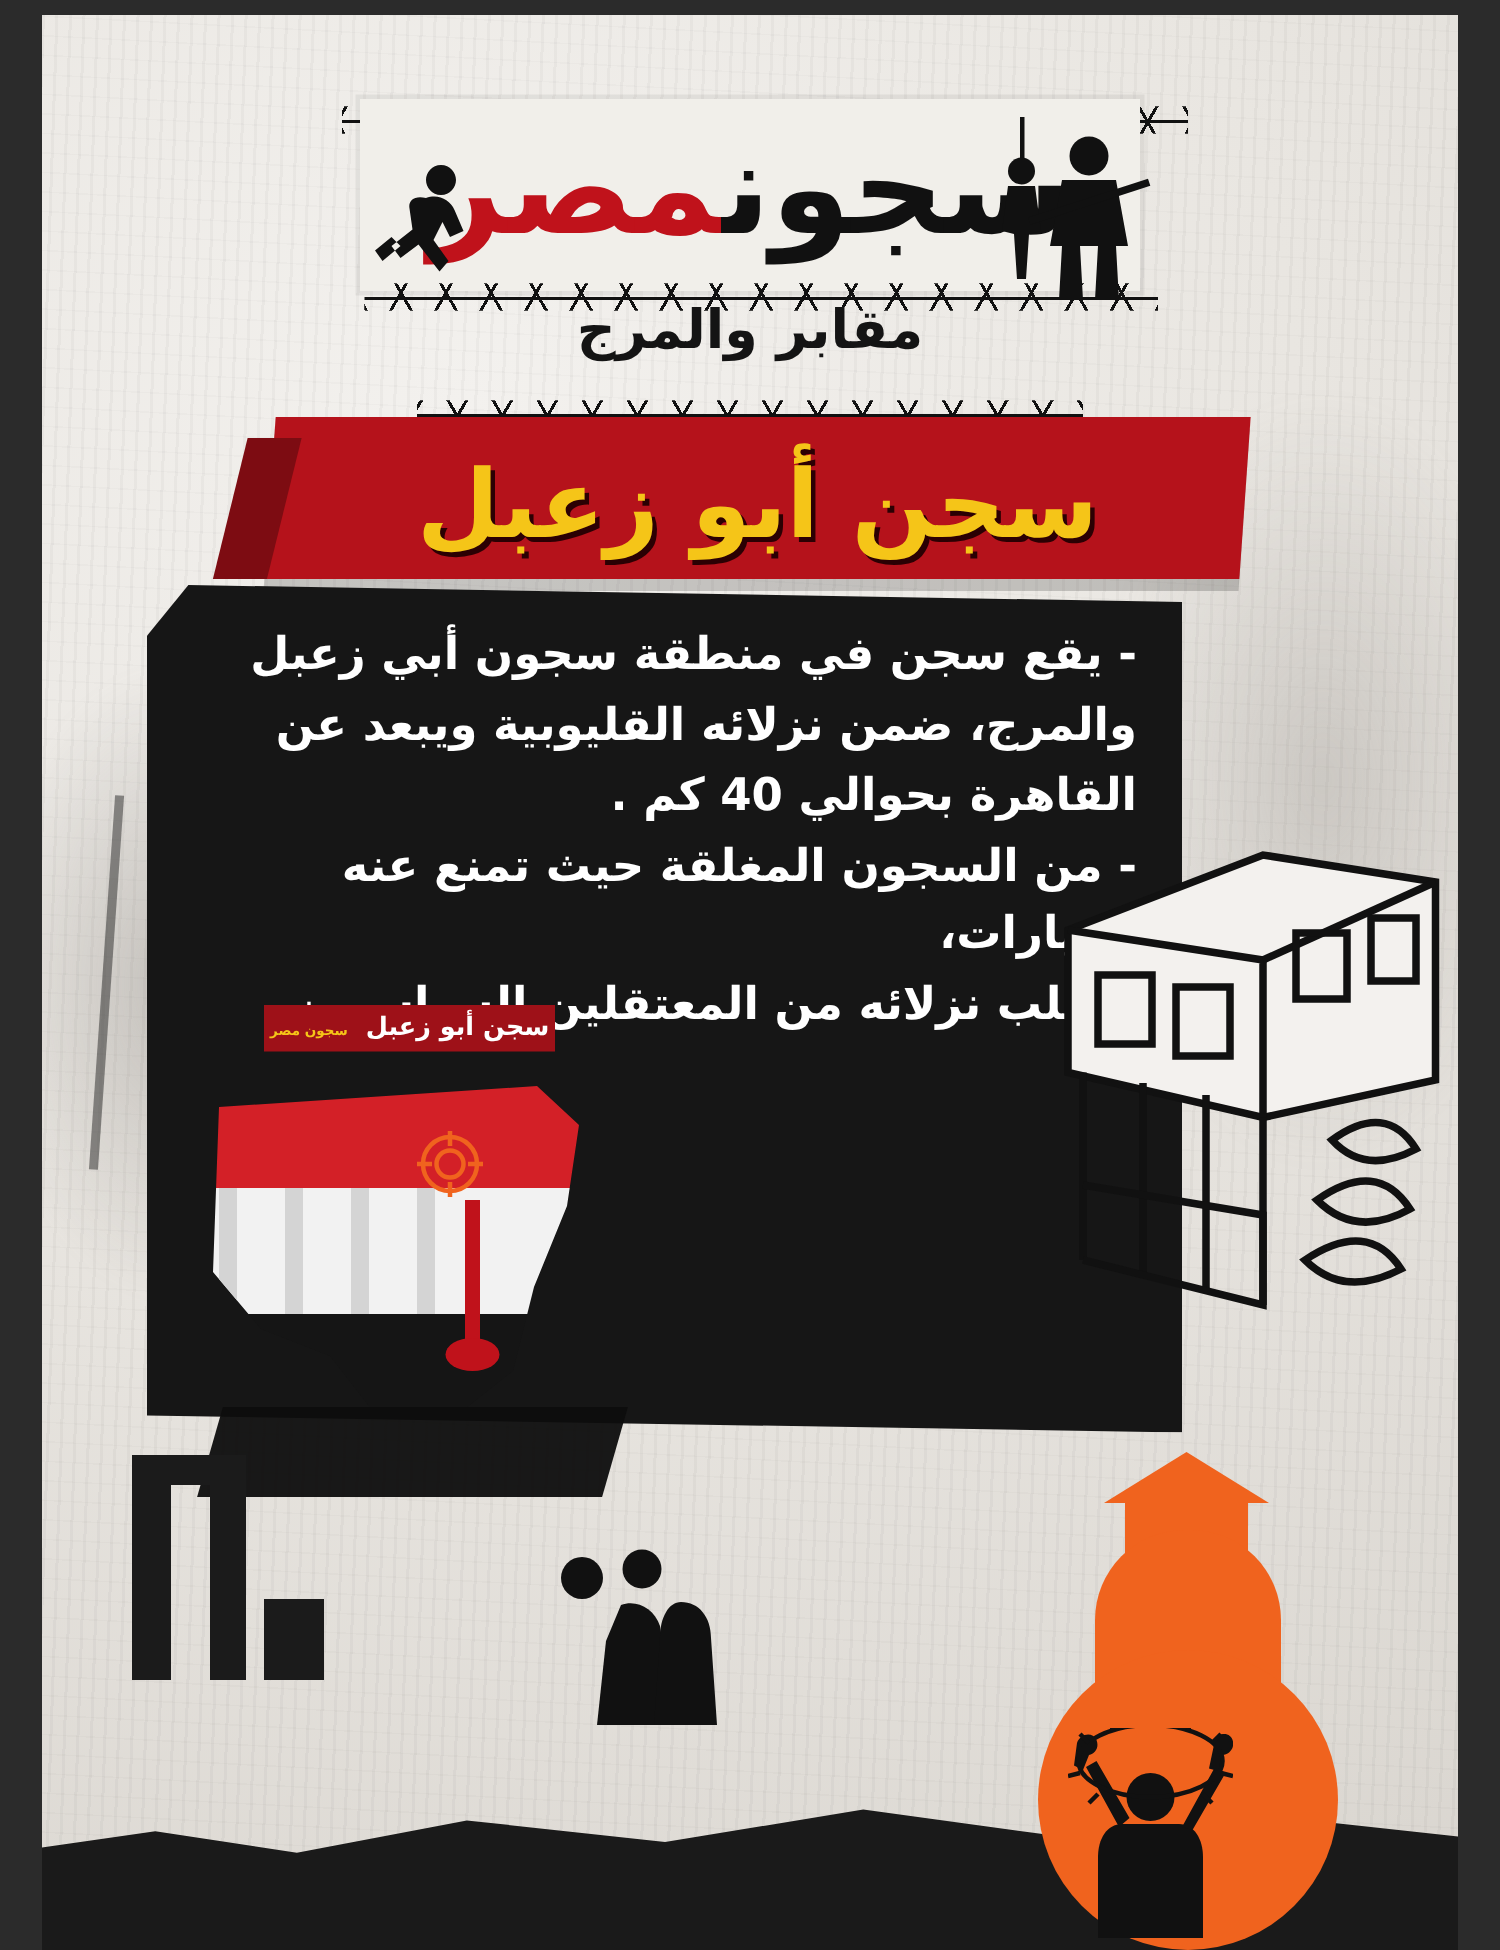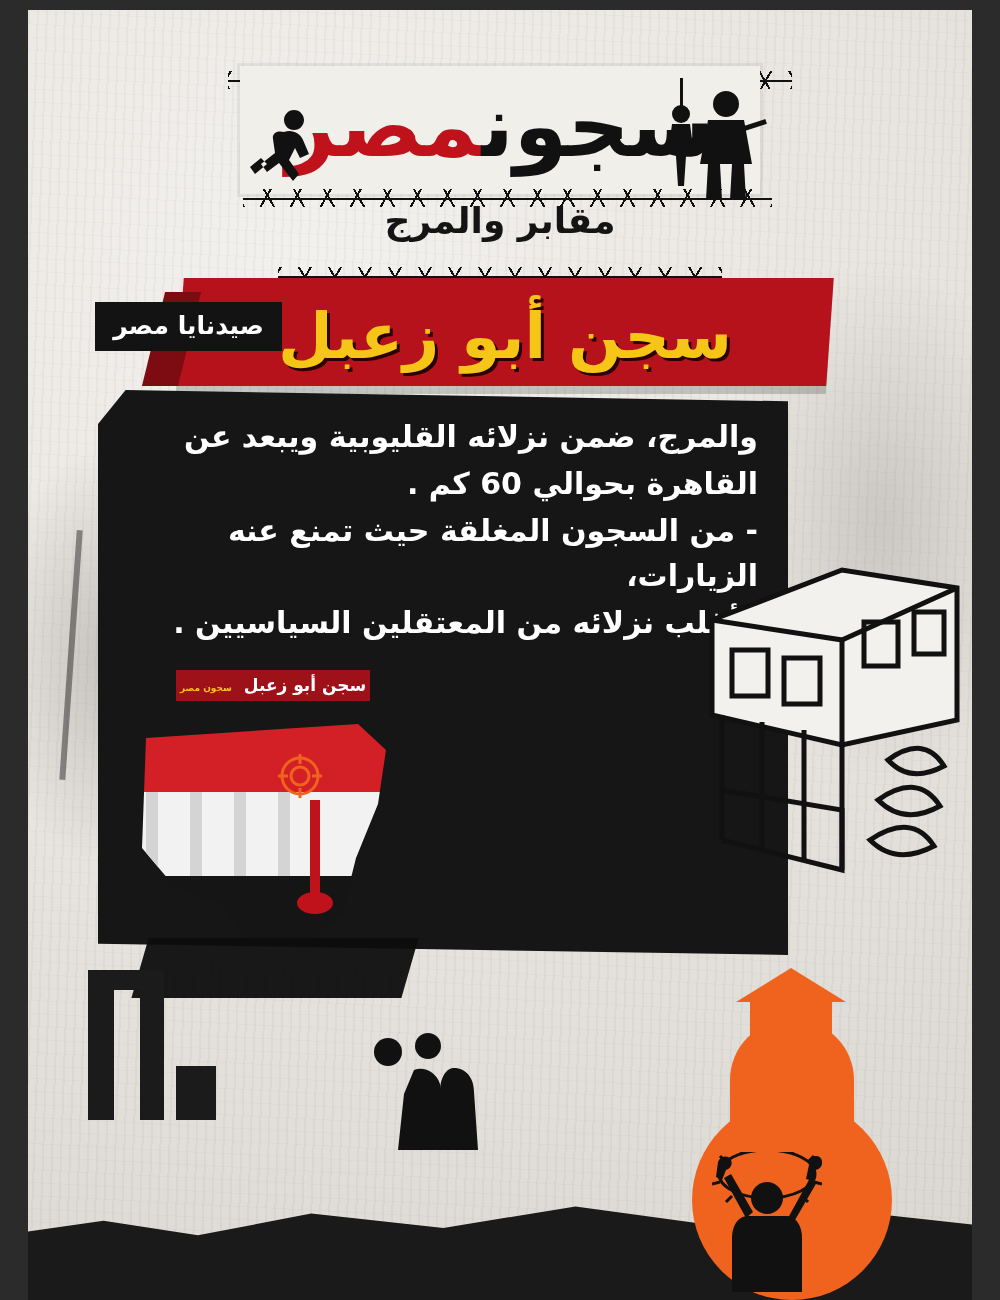--- a/index.html
+++ b/index.html
@@ -406,26 +406,26 @@
 
       <div class="barbed b2"></div>
       <div class="logo-sub">مقابر والمرج</div>
       <div class="barbed b3"></div>
     </div>
 
     <div class="title-banner">
       <div class="notch"></div>
     </div>
     <div class="title-text">سجن أبو زعبل</div>
-    <div class="tag-chip">صيدنايا مصر</div>
 
     <div class="body-panel"></div>
     <div class="body-text">
+      <p>- يقع سجن في منطقة سجون أبي زعبل</p>
       <p>والمرج، ضمن نزلائه القليوبية ويبعد عن</p>
-      <p>القاهرة بحوالي 60 كم .</p>
+      <p>القاهرة بحوالي 40 كم .</p>
       <p>- من السجون المغلقة حيث تمنع عنه الزيارات،</p>
       <p>وأغلب نزلائه من المعتقلين السياسيين .</p>
     </div>
 
     <svg class="building" viewBox="0 0 270 420">
       <g stroke="#111" stroke-width="5" fill="none">
         <path d="M20 110 L150 60 L265 78 L265 210 L150 235 L20 205 Z" fill="#f3f1ee"></path>
         <path d="M20 110 L150 130 L150 235"></path>
         <path d="M150 130 L265 78"></path>
         <rect x="40" y="140" width="36" height="46"></rect>

